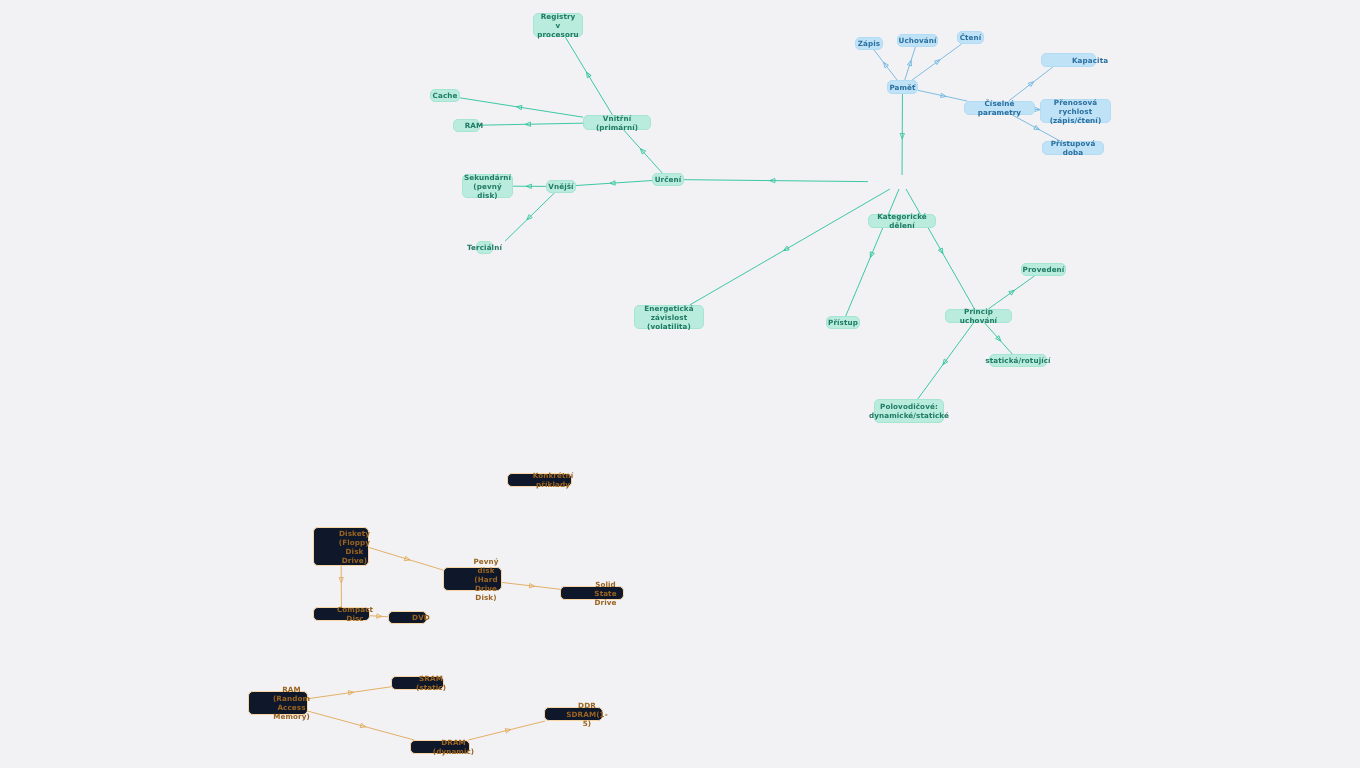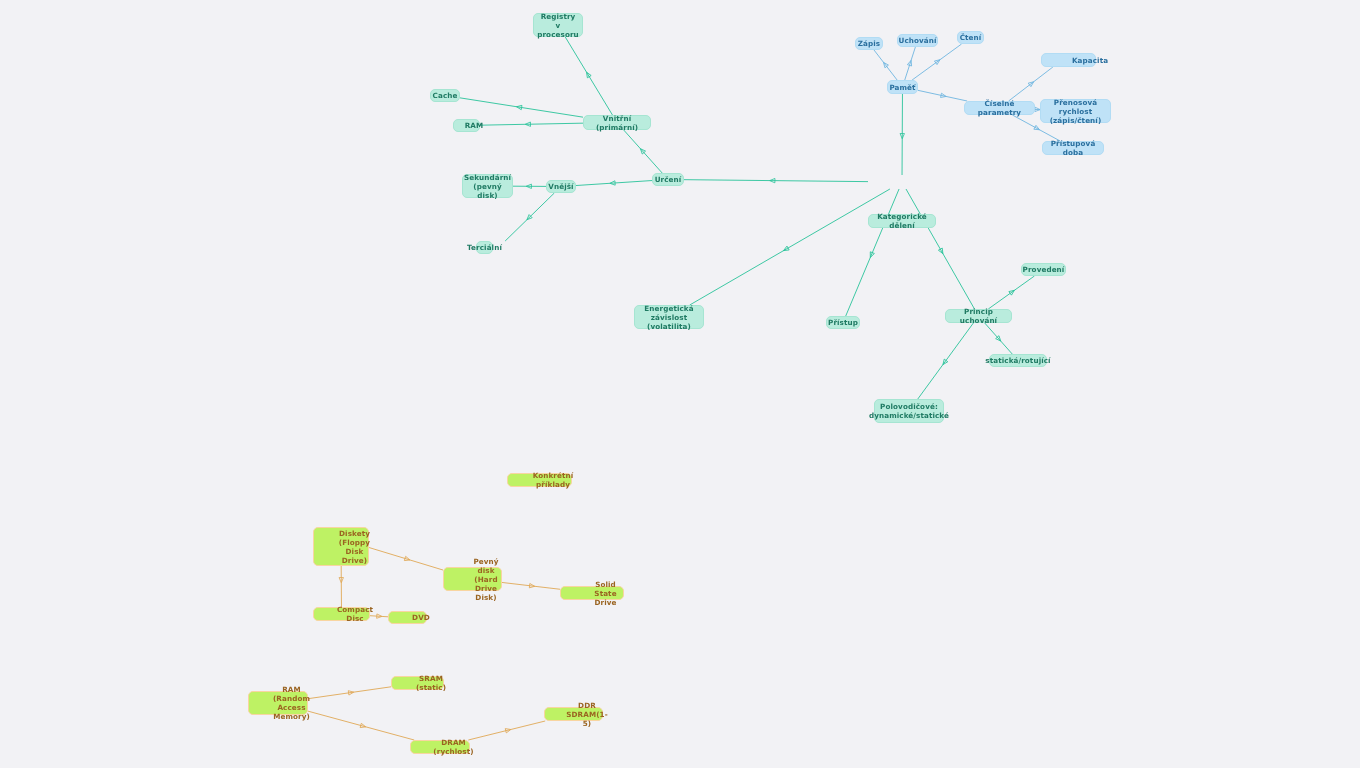--- a/index.html
+++ b/index.html
@@ -47,21 +47,21 @@
     background: #b9ecdd;
     color: #1f7a63;
     border: 1px solid #a6e5d2;
   }
   .node.blue {
     background: #bfe2f7;
     color: #2a6f9e;
     border: 1px solid #b2dcf4;
   }
   .node.orange {
-    background: #bef264;
+    background: #0f172a;
     color: #9a6421;
     border: 1px solid #f8d5a1;
     padding-left: 32px;
   }
 </style>
 </head>
 <body>
 
 <div id="canvas">
   <svg id="edge-layer" viewBox="0 0 1360 768" preserveAspectRatio="none">
@@ -157,16 +157,16 @@
       <div class="node orange" style="left: 313px; top: 527px; width: 56px; height: 39px;">Diskety (Floppy
 Disk Drive)</div>
       <div class="node orange" style="left: 313px; top: 607px; width: 57px; height: 14px;">Compact Disc</div>
       <div class="node orange" style="left: 388px; top: 611px; width: 24px; height: 13px;">DVD</div>
       <div class="node orange" style="left: 443px; top: 567px; width: 59px; height: 24px;">Pevný disk (Hard
 Drive Disk)</div>
       <div class="node orange" style="left: 560px; top: 586px; width: 64px; height: 14px;">Solid State Drive</div>
       <div class="node orange" style="left: 248px; top: 691px; width: 60px; height: 24px;">RAM (Random
 Access Memory)</div>
       <div class="node orange" style="left: 391px; top: 676px; width: 53px; height: 14px;">SRAM (static)</div>
-      <div class="node orange" style="left: 410px; top: 740px; width: 60px; height: 14px;">DRAM (rychlost)</div>
+      <div class="node orange" style="left: 410px; top: 740px; width: 60px; height: 14px;">DRAM (dynamic)</div>
       <div class="node orange" style="left: 544px; top: 707px; width: 59px; height: 14px;">DDR SDRAM(1-5)</div>
     </div>
 </div>
 
 </body></html>

